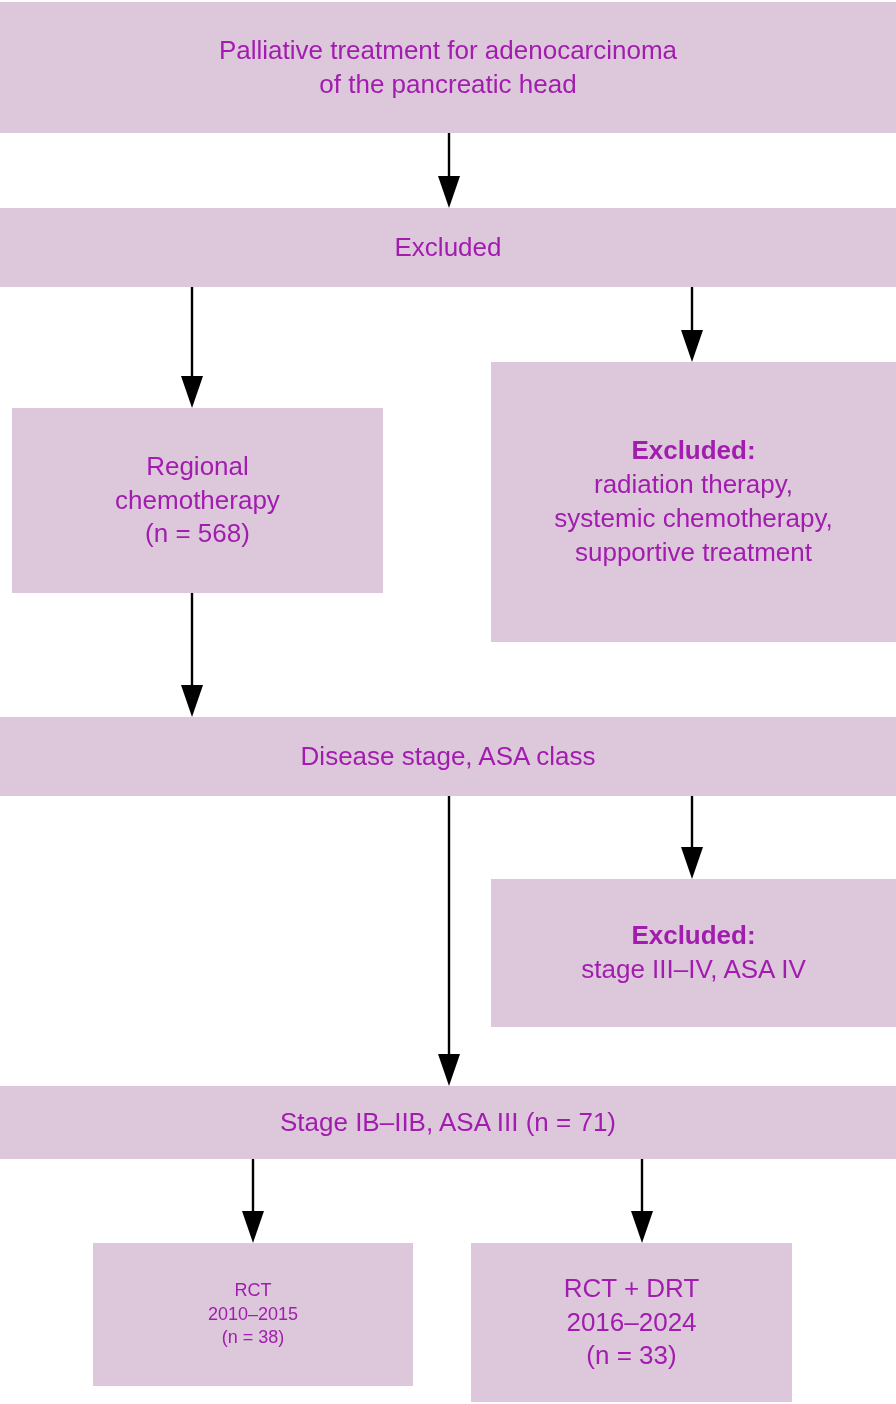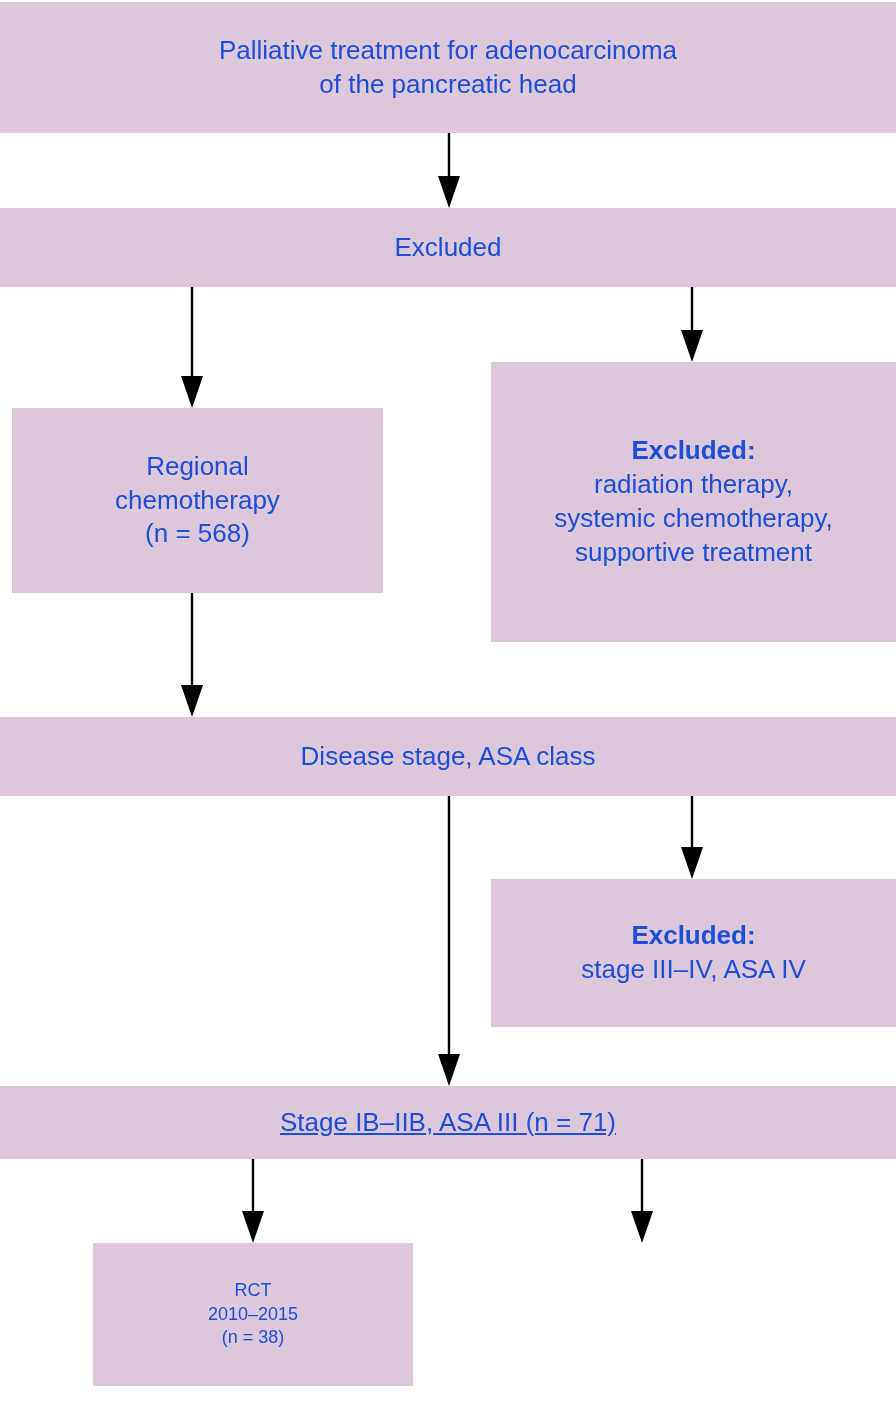--- a/index.html
+++ b/index.html
@@ -19,40 +19,40 @@
     overflow: hidden;
   }
   .node {
     position: absolute;
     background: #dcc8da;
     display: flex;
     flex-direction: column;
     align-items: center;
     justify-content: center;
     box-sizing: border-box;
-    color: #1d4ed8;
+    color: #a21caf;
     text-align: center;
     line-height: 1.30;
   }
   .node .line {
     display: block;
     white-space: nowrap;
   }
   .node .line.bold {
     font-weight: bold;
   }
 
   
   #node-root      { left: 0px;   top: 2px;    width: 896px; height: 131px; font-size: 26px; }
   #node-treatment { left: 0px;   top: 208px;  width: 896px; height: 79px;  font-size: 26px; }
   #node-regional  { left: 0px;   top: 408px;  width: 371px; height: 185px; font-size: 26px; margin-left: 12px; }
   #node-excl1     { left: 491px; top: 362px;  width: 405px; height: 280px; font-size: 26px; }
   #node-stageasa  { left: 0px;   top: 717px;  width: 896px; height: 79px;  font-size: 26px; justify-content: center; }
   #node-excl2     { left: 491px; top: 879px;  width: 405px; height: 148px; font-size: 26px; }
-  #node-cohort    { left: 0px;   top: 1086px; width: 896px; height: 73px;  font-size: 26px; text-decoration: underline; }
+  #node-cohort    { left: 0px;   top: 1086px; width: 896px; height: 73px;  font-size: 26px; }
   #node-rct       { left: 93px;  top: 1243px; width: 320px; height: 143px; font-size: 18px; }
   #node-rctdrt    { left: 471px; top: 1243px; width: 321px; height: 159px; font-size: 26px; }
 
   svg#connectors {
     position: absolute;
     left: 0;
     top: 0;
     width: 896px;
     height: 1404px;
     pointer-events: none;
@@ -104,20 +104,25 @@
   <div class="node" id="node-cohort">
     <span class="line">Stage IB–IIB, ASA III (n = 71)</span>
   </div>
 
   <div class="node" id="node-rct">
     <span class="line">RCT</span>
     <span class="line">2010–2015</span>
     <span class="line">(n = 38)</span>
   </div>
 
+  <div class="node" id="node-rctdrt">
+    <span class="line">RCT + DRT</span>
+    <span class="line">2016–2024</span>
+    <span class="line">(n = 33)</span>
+  </div>
 
   <svg id="connectors" viewBox="0 0 896 1404">
 
     <g>
       <line x1="449" y1="133" x2="449" y2="187"></line>
       <polygon points="449,208 438,176 460,176"></polygon>
     </g>
 
     <g>
       <line x1="192" y1="287" x2="192" y2="382"></line>

